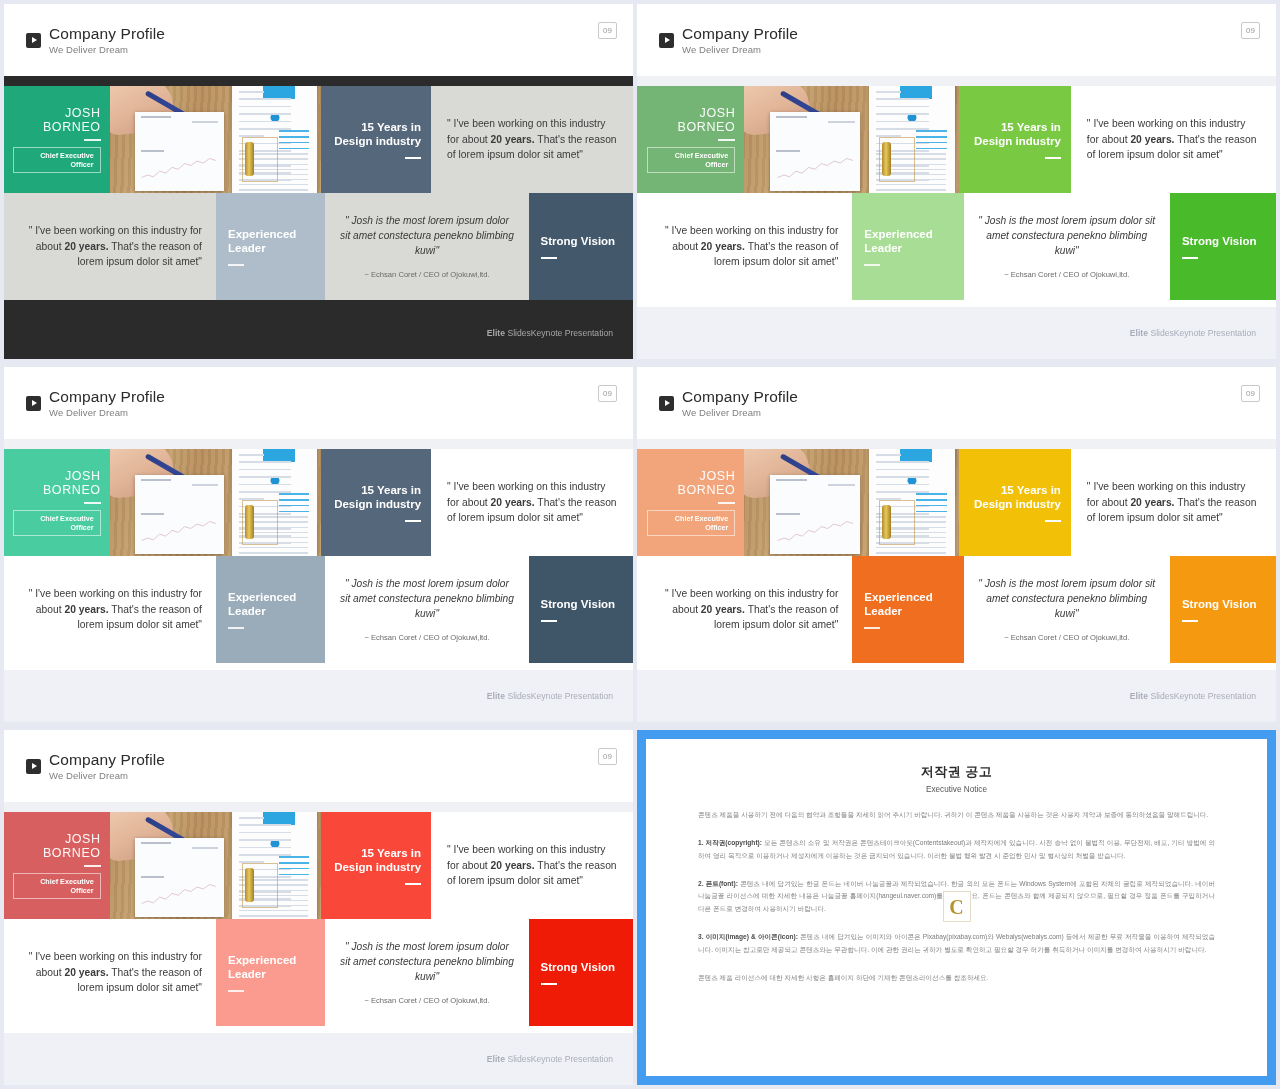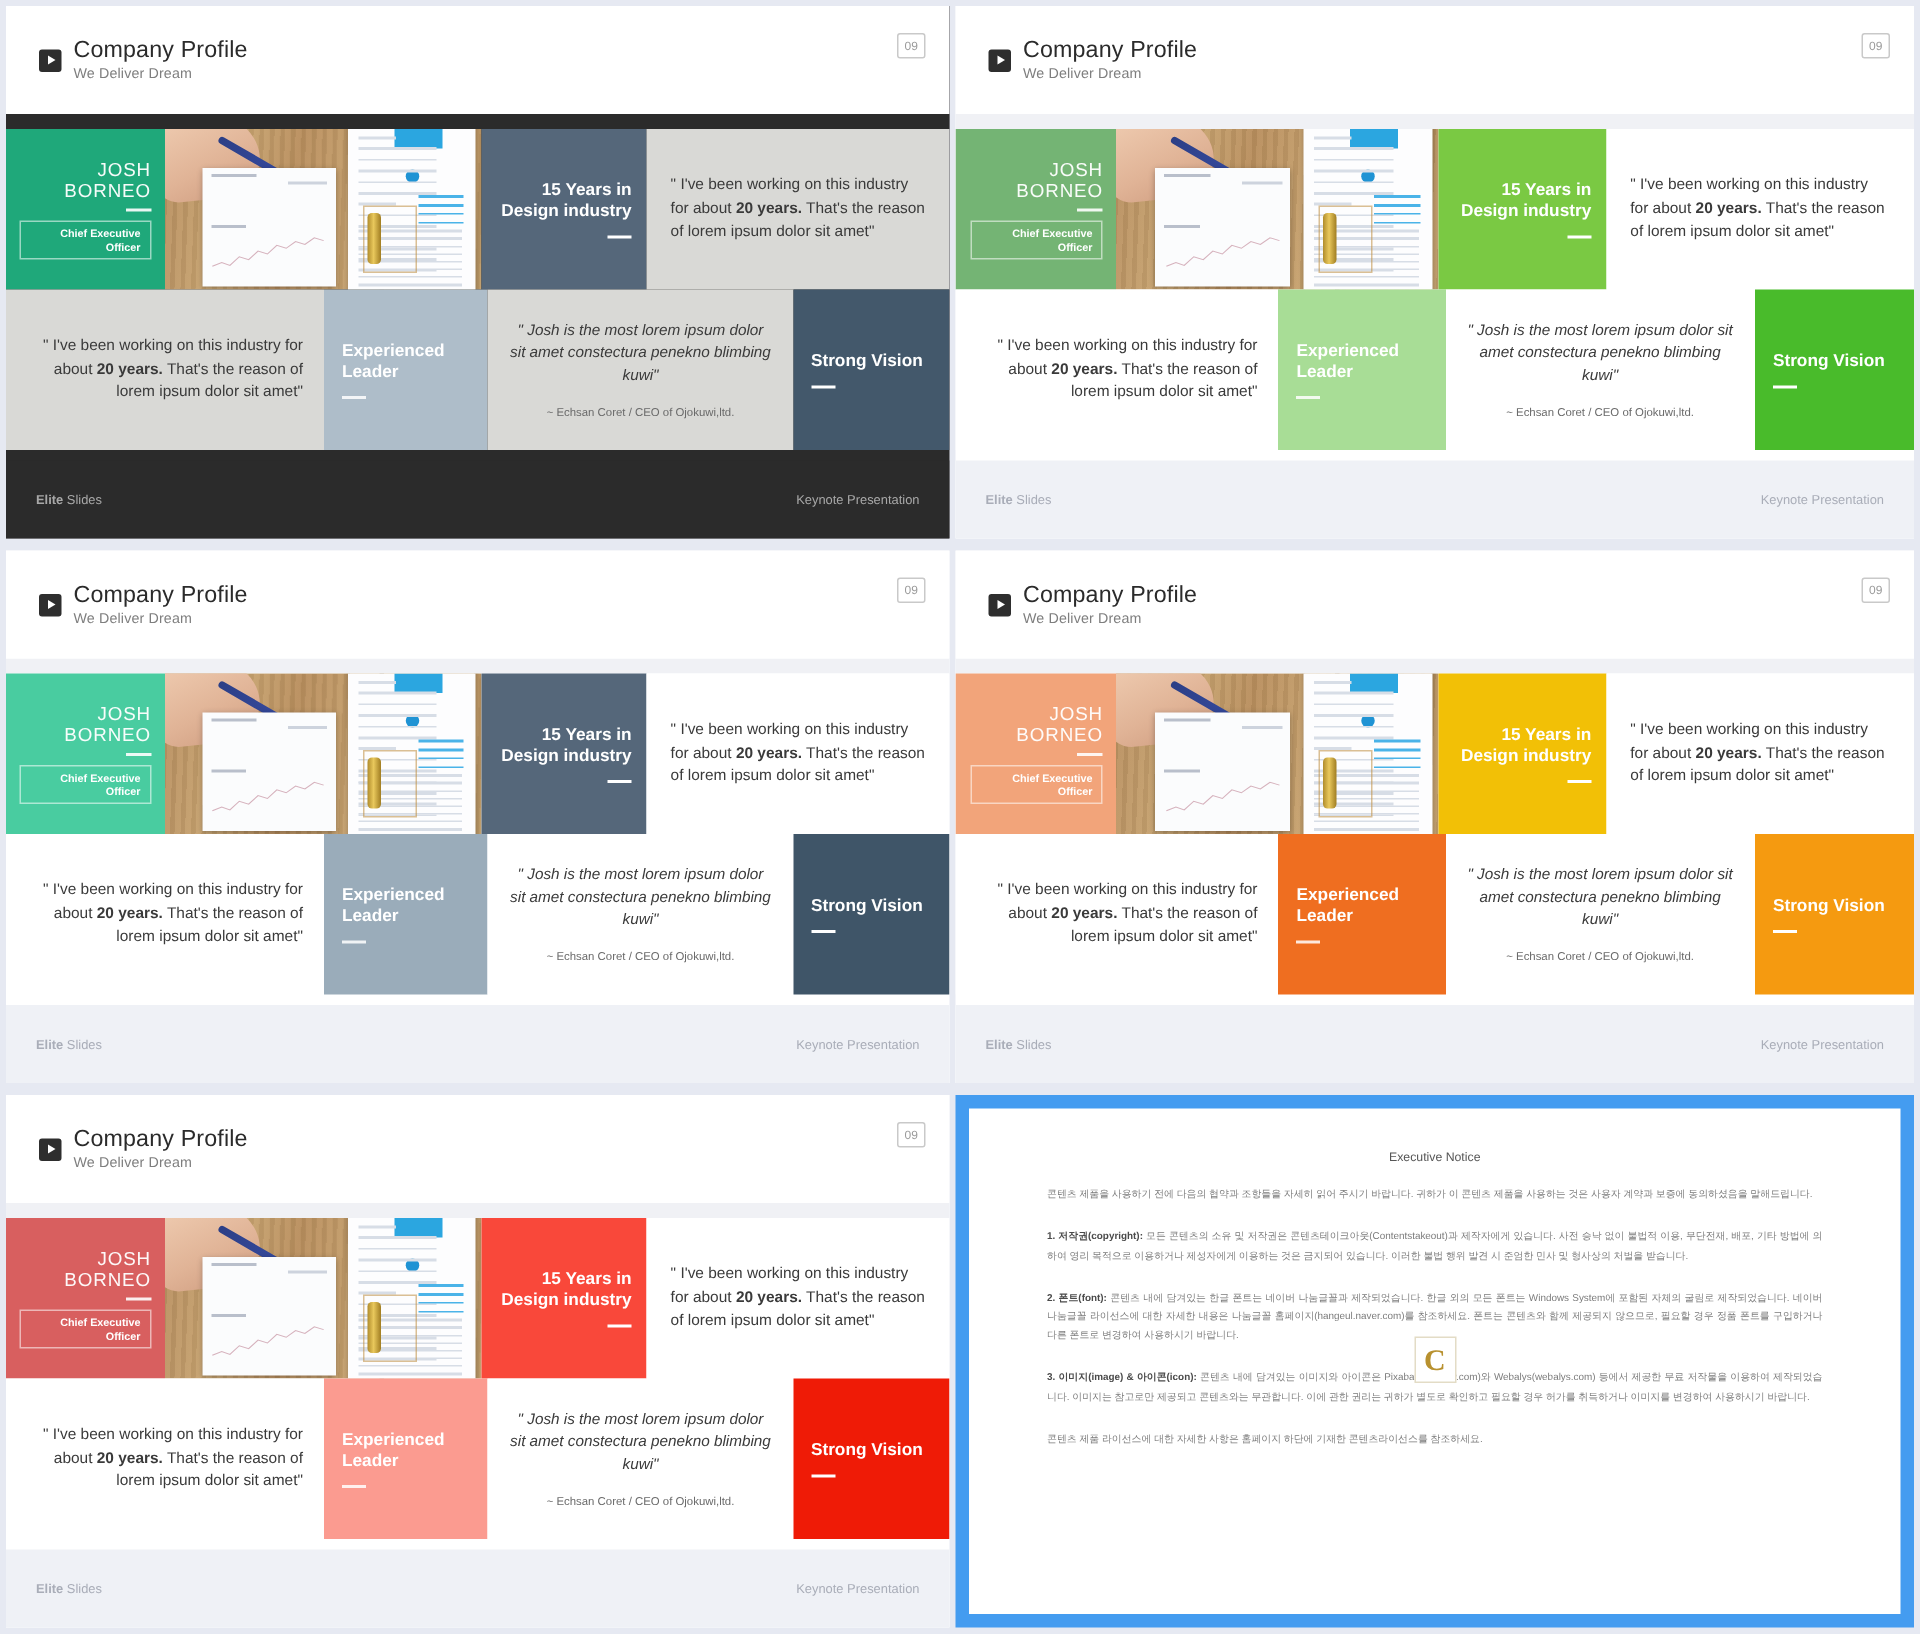--- a/index.html
+++ b/index.html
@@ -201,21 +201,21 @@
     flex: 0 0 16.6%;
     display: flex; flex-direction: column; justify-content: center;
     padding: 0 12px;
   }
   .v-t { font-size: 11.5px; font-weight: bold; color: #fff; line-height: 1.25; }
   .v-rule { width: 16px; height: 2px; background: #fff; margin-top: 9px; }
 
   
   .s-foot {
     height: 52px; flex: 0 0 52px;
-    display: flex; align-items: center; justify-content: space-between;
+    display: flex; align-items: center; justify-content: flex-end;
     padding: 0 20px;
     font-size: 8.6px;
   }
   .f-left b { font-weight: bold; }
 
   
   .copy-panel {
     width: 100%; height: 355px;
     background: #449cf0;
     padding: 9px;
@@ -1078,20 +1078,21 @@
         </div>
         <div class="s-foot" style="background:#eff1f6;color:#a9adb8">
           <div class="f-left"><b>Elite</b><span> Slides</span></div>
           <div>Keynote Presentation</div>
         </div>
       </div>
     </div>
     <div class="cell right">
       <div class="copy-panel" style="background:#449cf0">
         <div class="copy-doc">
+          <div class="cp-h1">저작권 공고</div>
           <div class="cp-h2">Executive Notice</div>
           <div class="cp-p">콘텐츠 제품을 사용하기 전에 다음의 협약과 조항들을 자세히 읽어 주시기 바랍니다. 귀하가 이 콘텐츠 제품을 사용하는 것은 사용자 계약과 보증에 동의하셨음을 말해드립니다.</div>
           <div class="cp-p"><b>1. 저작권(copyright):</b><span> 모든 콘텐츠의 소유 및 저작권은 콘텐츠테이크아웃(Contentstakeout)과 제작자에게 있습니다. 사전 승낙 없이 불법적 이용, 무단전재, 배포, 기타 방법에 의하여 영리 목적으로 이용하거나 제성자에게 이용하는 것은 금지되어 있습니다. 이러한 불법 행위 발견 시 준엄한 민사 및 형사상의 처벌을 받습니다.</span></div>
           <div class="cp-p"><b>2. 폰트(font):</b><span> 콘텐츠 내에 담겨있는 한글 폰트는 네이버 나눔글꼴과 제작되었습니다. 한글 외의 모든 폰트는 Windows System에 포함된 자체의 굴림로 제작되었습니다. 네이버 나눔글꼴 라이선스에 대한 자세한 내용은 나눔글꼴 홈페이지(hangeul.naver.com)를 참조하세요. 폰트는 콘텐츠와 함께 제공되지 않으므로, 필요할 경우 정품 폰트를 구입하거나 다른 폰트로 변경하여 사용하시기 바랍니다.</span></div>
           <div class="cp-p"><b>3. 이미지(image) &amp; 아이콘(icon):</b><span> 콘텐츠 내에 담겨있는 이미지와 아이콘은 Pixabay(pixabay.com)와 Webalys(webalys.com) 등에서 제공한 무료 저작물을 이용하여 제작되었습니다. 이미지는 참고로만 제공되고 콘텐츠와는 무관합니다. 이에 관한 권리는 귀하가 별도로 확인하고 필요할 경우 허가를 취득하거나 이미지를 변경하여 사용하시기 바랍니다.</span></div>
           <div class="cp-p">콘텐츠 제품 라이선스에 대한 자세한 사항은 홈페이지 하단에 기재한 콘텐츠라이선스를 참조하세요.</div>
           <div class="cp-logo">
             <span>C</span>
           </div>
         </div>

